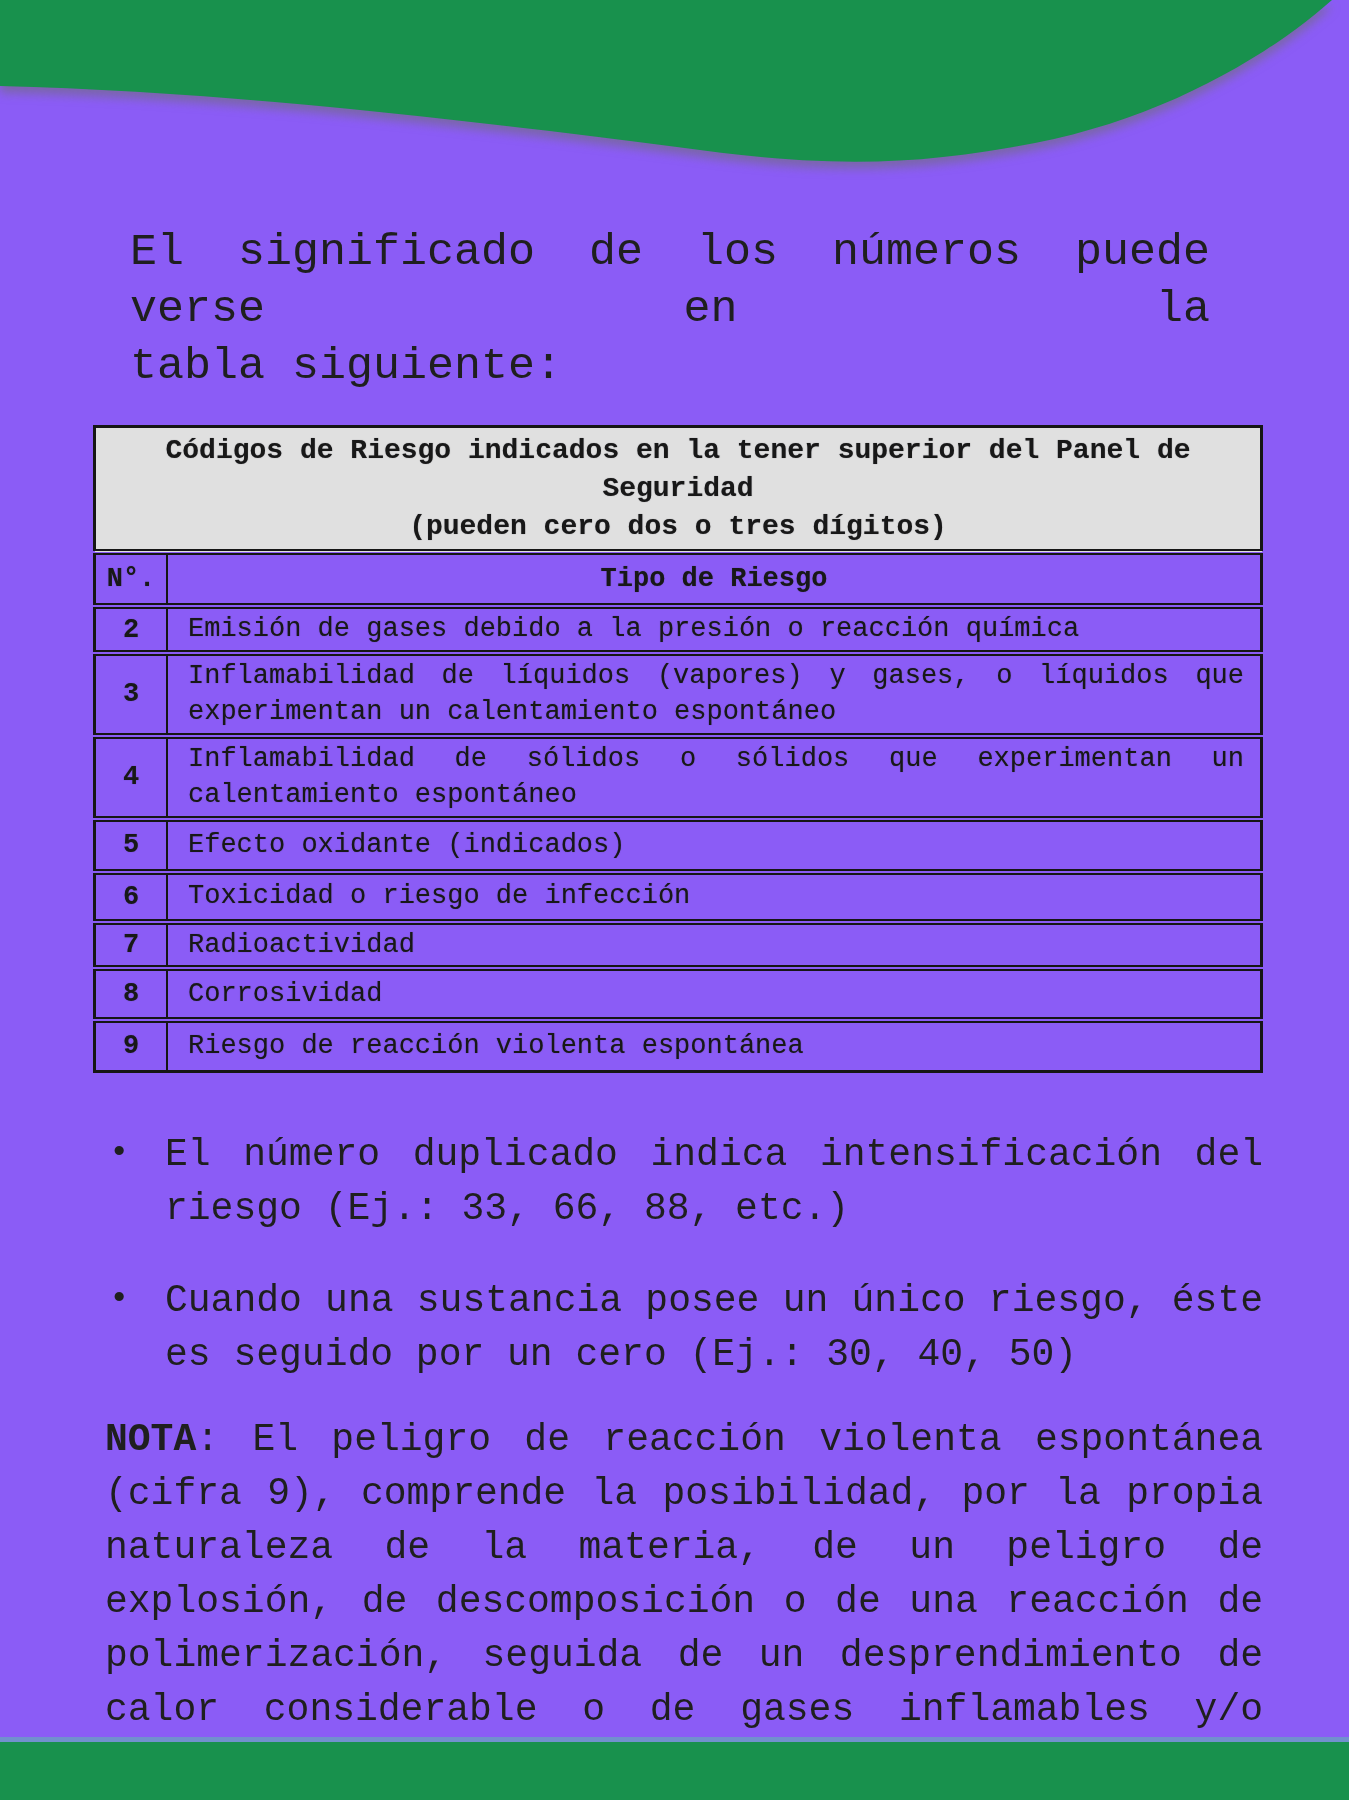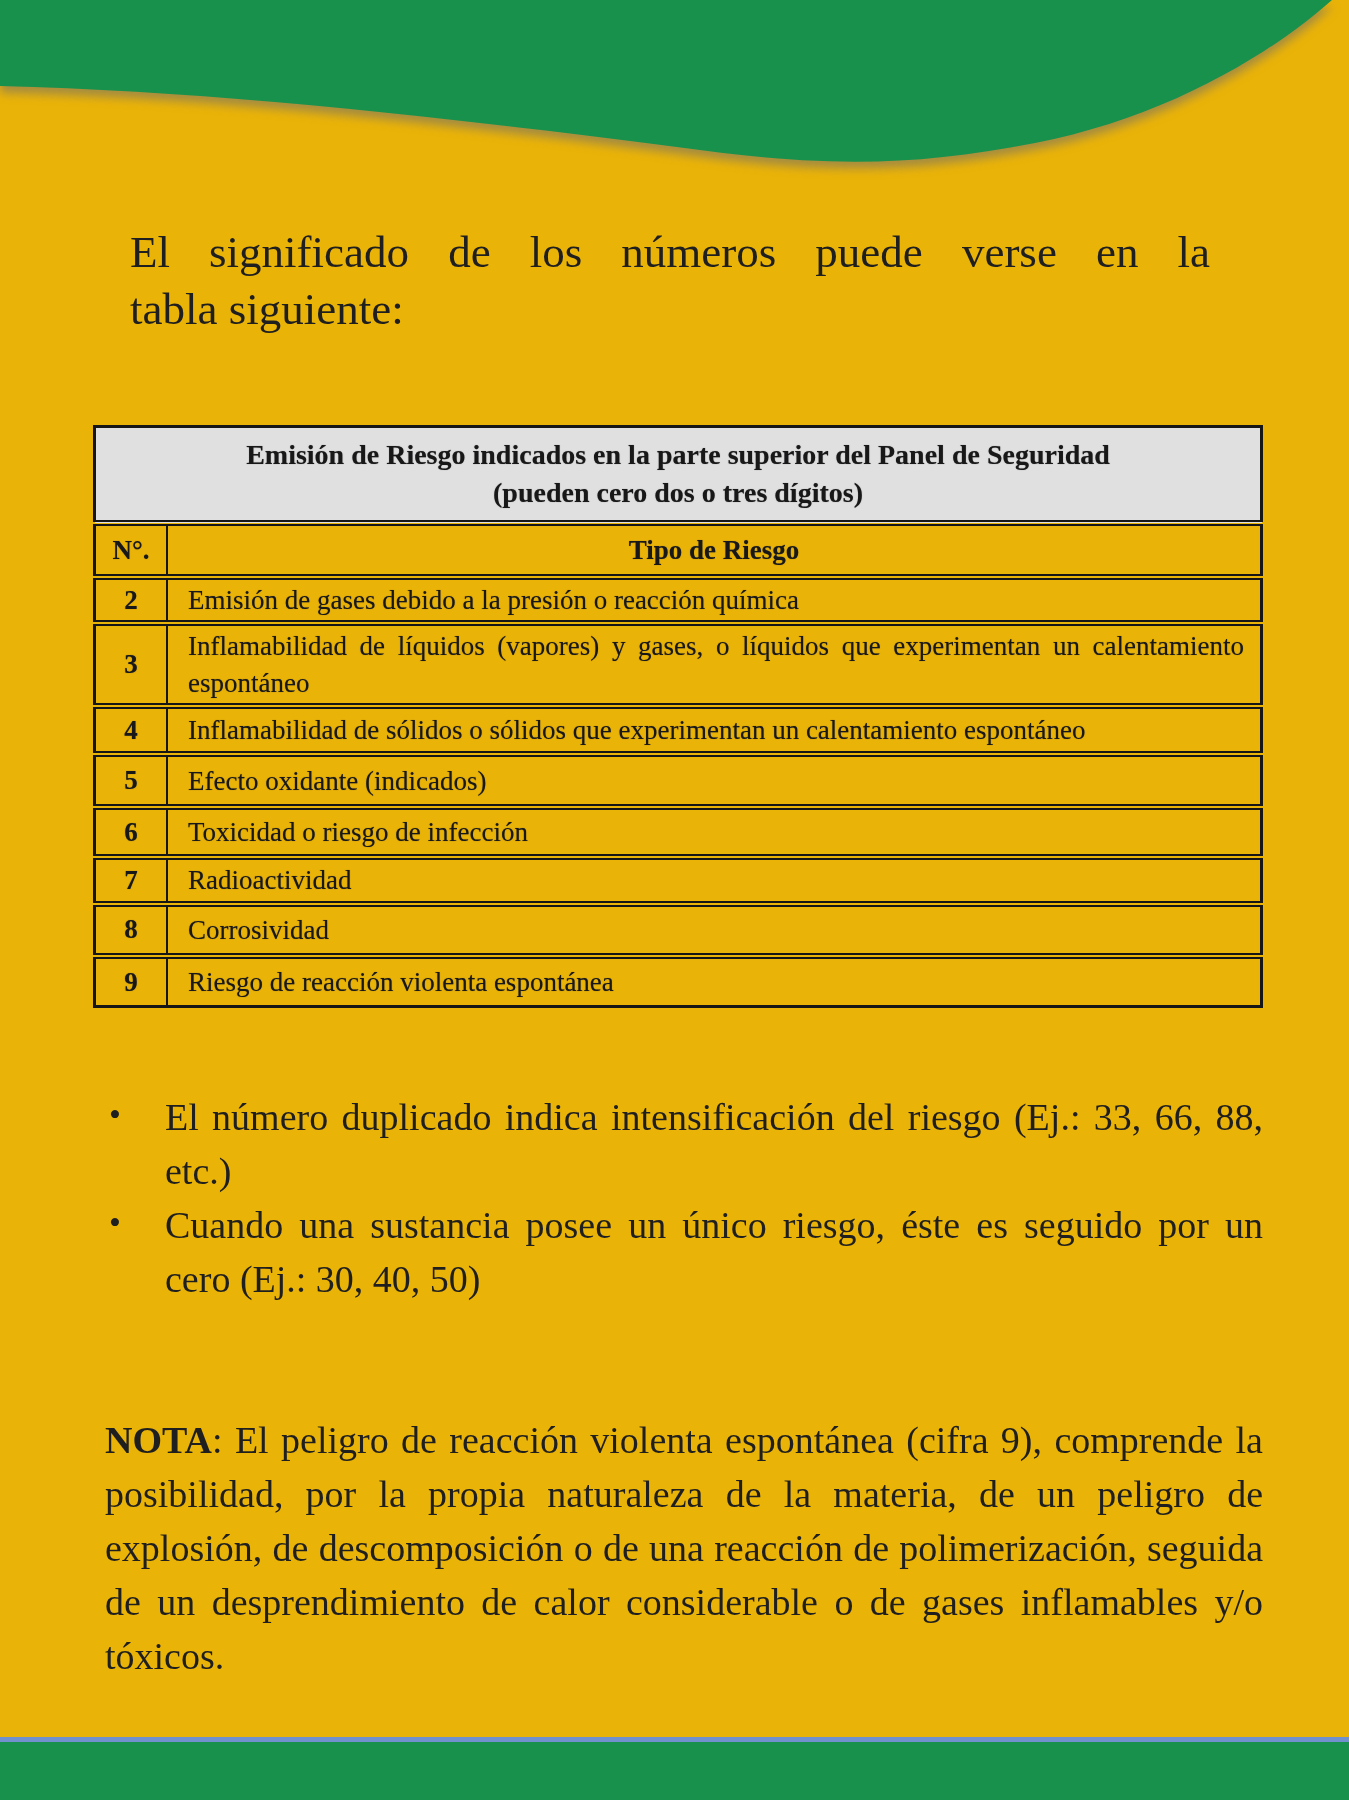--- a/index.html
+++ b/index.html
@@ -1,21 +1,21 @@
 <!DOCTYPE html>
 <html><head>
 <meta charset="utf-8">
 <style>
   html,body{margin:0;padding:0;background:#ffffff;}
   .page{
     position:relative;
     width:1349px;height:1800px;
-    background:#eab308;
+    background:#8b5cf6;
     overflow:hidden;
-    font-family:Liberation Serif, serif;
+    font-family:Liberation Mono, monospace;
     color:#1c1c1c;
   }
   
   .wave-svg{
     position:absolute;top:0;left:0;width:1349px;height:230px;
     filter:drop-shadow(0 7px 5px rgba(110,110,110,0.55));
   }
   
   .heading{
     position:absolute;left:130px;top:224px;width:1080px;
@@ -67,20 +67,21 @@
   
   .bullets{
     position:absolute;left:107px;top:1090px;width:1156px;
     list-style:none;margin:0;padding:0;
     font-size:38px;line-height:54px;color:#1f1f1f;
   }
   .bullets li{
     position:relative;
     padding-left:58px;
     text-align:justify;
+    margin-top:38px;
   }
   .bullets li::before{
     content:"\2022";
     position:absolute;left:2px;top:-2px;
     font-size:34px;
   }
   
   .note{
     position:absolute;left:105px;top:1413px;width:1158px;
     font-size:38px;line-height:54px;
@@ -106,21 +107,21 @@
   <div class="heading">
     <div class="l1">El significado de los números puede verse en la</div>
     <div class="l2">tabla siguiente:</div>
   </div>
 
   <div class="tablewrap">
     <table class="risk">
       <tbody>
         <tr>
           <th class="title-cell" colspan="2">
-            <div>Emisión de Riesgo indicados en la parte superior del Panel de Seguridad</div>
+            <div>Códigos de Riesgo indicados en la tener superior del Panel de Seguridad</div>
             <div>(pueden cero dos o tres dígitos)</div>
           </th>
         </tr>
         <tr style="height:48px;">
           <th class="numcol">N°.</th>
           <th class="typehead">Tipo de Riesgo</th>
         </tr>
         <tr style="height:43px;">
           <td class="numcol">2</td>
           <td class="desc">Emisión de gases debido a la presión o reacción química</td>

